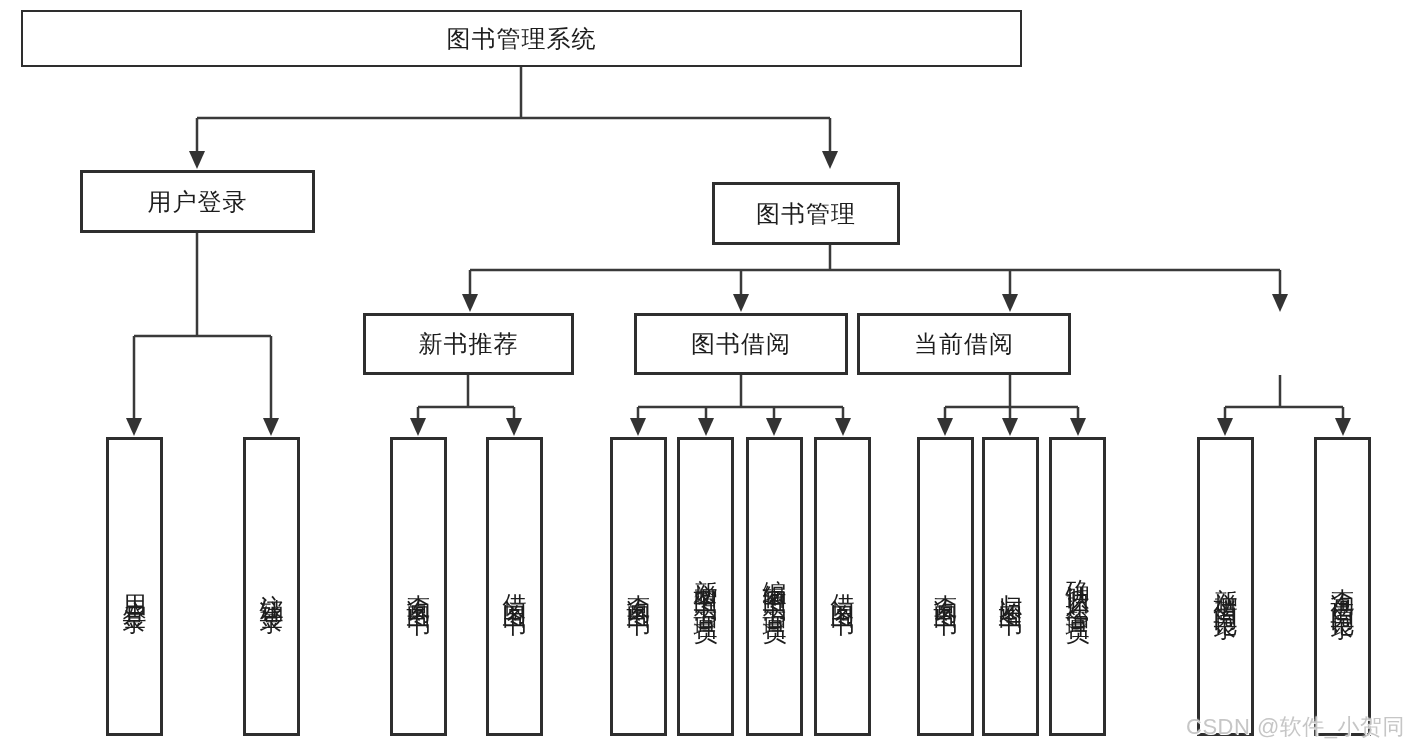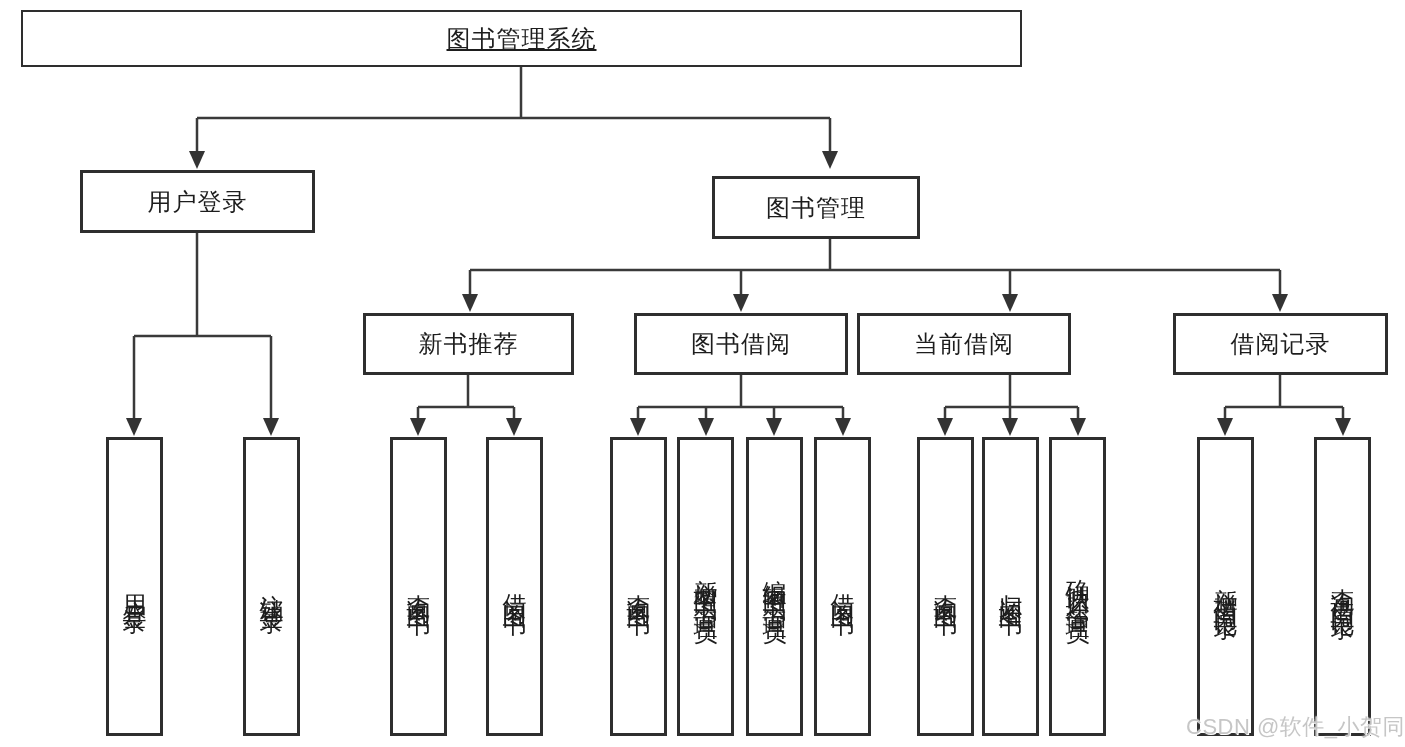--- a/index.html
+++ b/index.html
@@ -21,21 +21,21 @@
     z-index:2;
   }
   .box.h{font-size:24px;letter-spacing:1px;white-space:nowrap;}
   .box.v{
     writing-mode:vertical-rl;
     text-orientation:mixed;
     font-size:24px;
     letter-spacing:6px;
     line-height:1;
   }
-  .box.root{border-width:2px;text-decoration:underline;}
+  .box.root{border-width:2px;}
   .watermark{
     position:absolute;
     left:1186px;top:712px;
     font-size:22px;
     color:#c6c6c6;
     text-shadow:0 0 2px #ffffff,1px 1px 0 #ffffff;
     letter-spacing:0.5px;
     white-space:nowrap;
     z-index:5;
   }
@@ -81,26 +81,25 @@
       <path d="M1002 418 L1018 418 L1010 436 Z"></path>
       <path d="M1070 418 L1086 418 L1078 436 Z"></path>
       <path d="M1217 418 L1233 418 L1225 436 Z"></path>
       <path d="M1335 418 L1351 418 L1343 436 Z"></path>
     </g>
   </svg>
 
   <div class="box h root" style="left:21px;top:10px;width:1001px;height:57px">图书管理系统</div>
 
   <div class="box h" style="left:80px;top:170px;width:235px;height:63px">用户登录</div>
-  <div class="box h" style="left:712px;top:176px;width:208px;height:63px">图书管理</div>
+  <div class="box h" style="left:712px;top:182px;width:188px;height:63px">图书管理</div>
 
   <div class="box h" style="left:363px;top:313px;width:211px;height:62px">新书推荐</div>
   <div class="box h" style="left:634px;top:313px;width:214px;height:62px">图书借阅</div>
   <div class="box h" style="left:857px;top:313px;width:214px;height:62px">当前借阅</div>
-  <div class="box h" style="left:1173px;top:313px;width:215px;height:62px">借阅记录</div>
 
   <div class="box v" style="left:106px;top:437px;width:57px;height:299px">用户登录</div>
   <div class="box v" style="left:243px;top:437px;width:57px;height:299px">注销登录</div>
 
   <div class="box v" style="left:390px;top:437px;width:57px;height:299px">查询图书</div>
   <div class="box v" style="left:486px;top:437px;width:57px;height:299px">借阅图书</div>
 
   <div class="box v" style="left:610px;top:437px;width:57px;height:299px">查询图书</div>
   <div class="box v" style="left:677px;top:437px;width:57px;height:299px">新增图书（管理员）</div>
   <div class="box v" style="left:746px;top:437px;width:57px;height:299px">编辑图书（管理员）</div>

